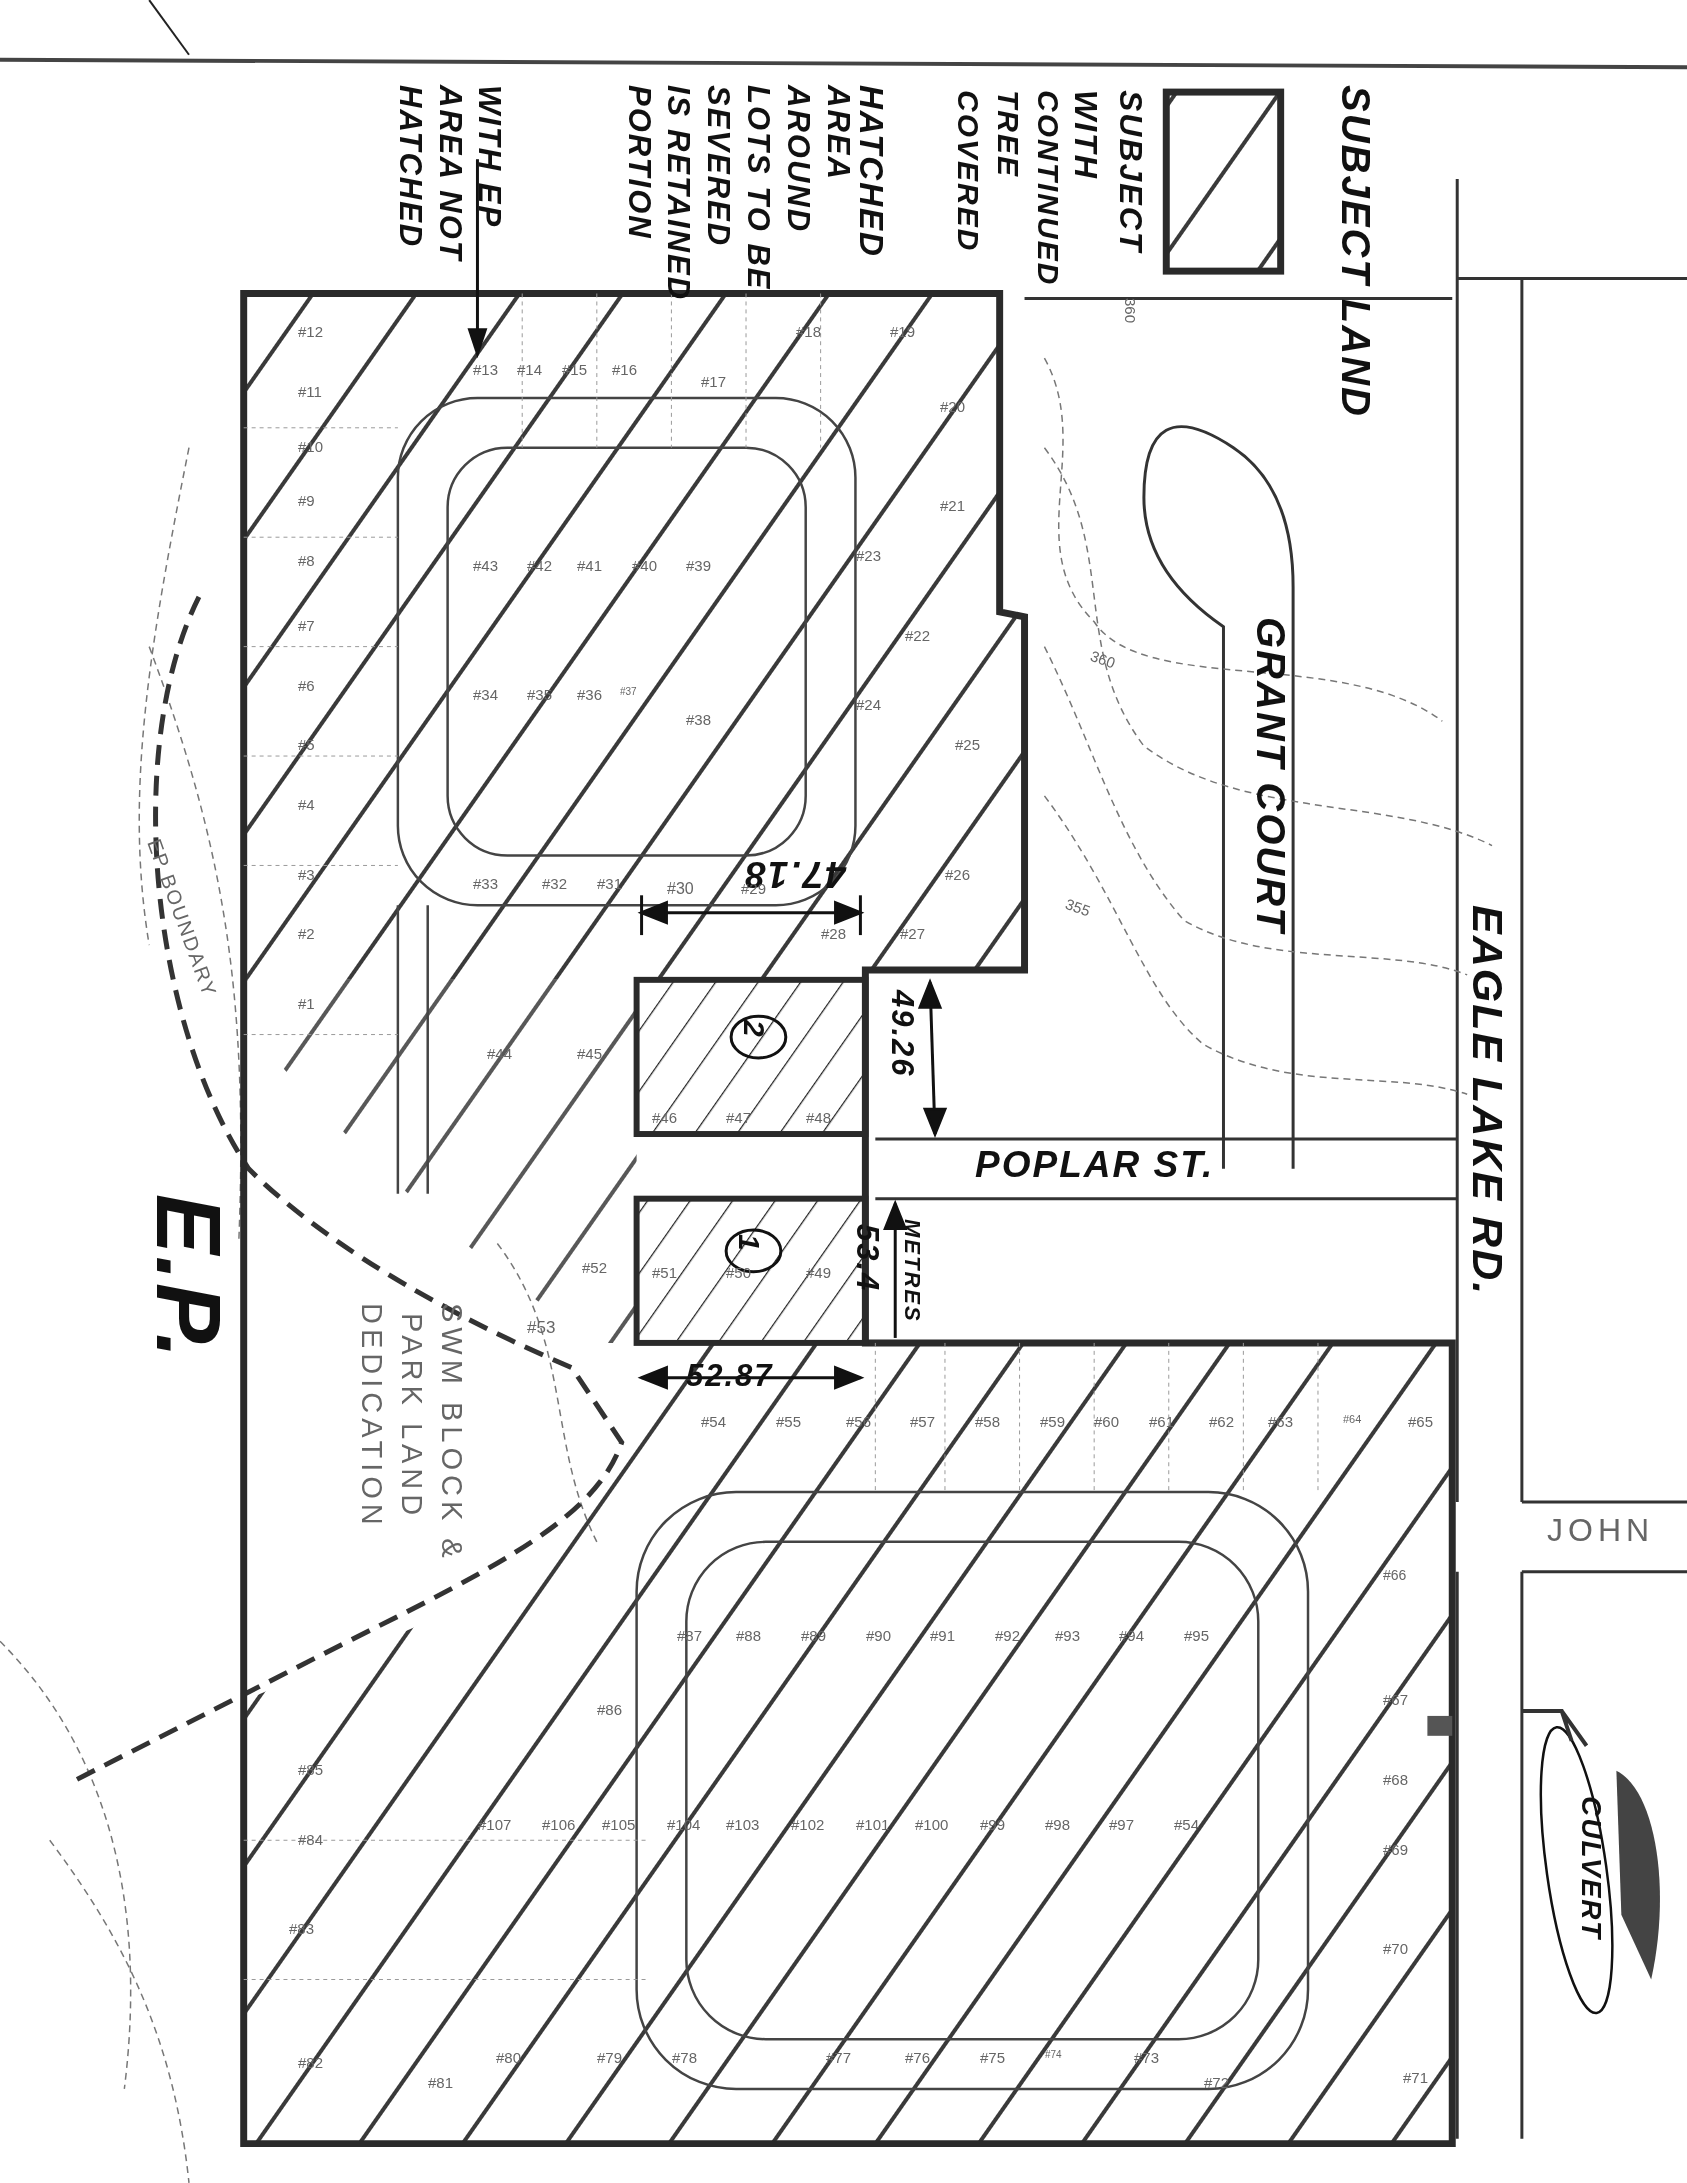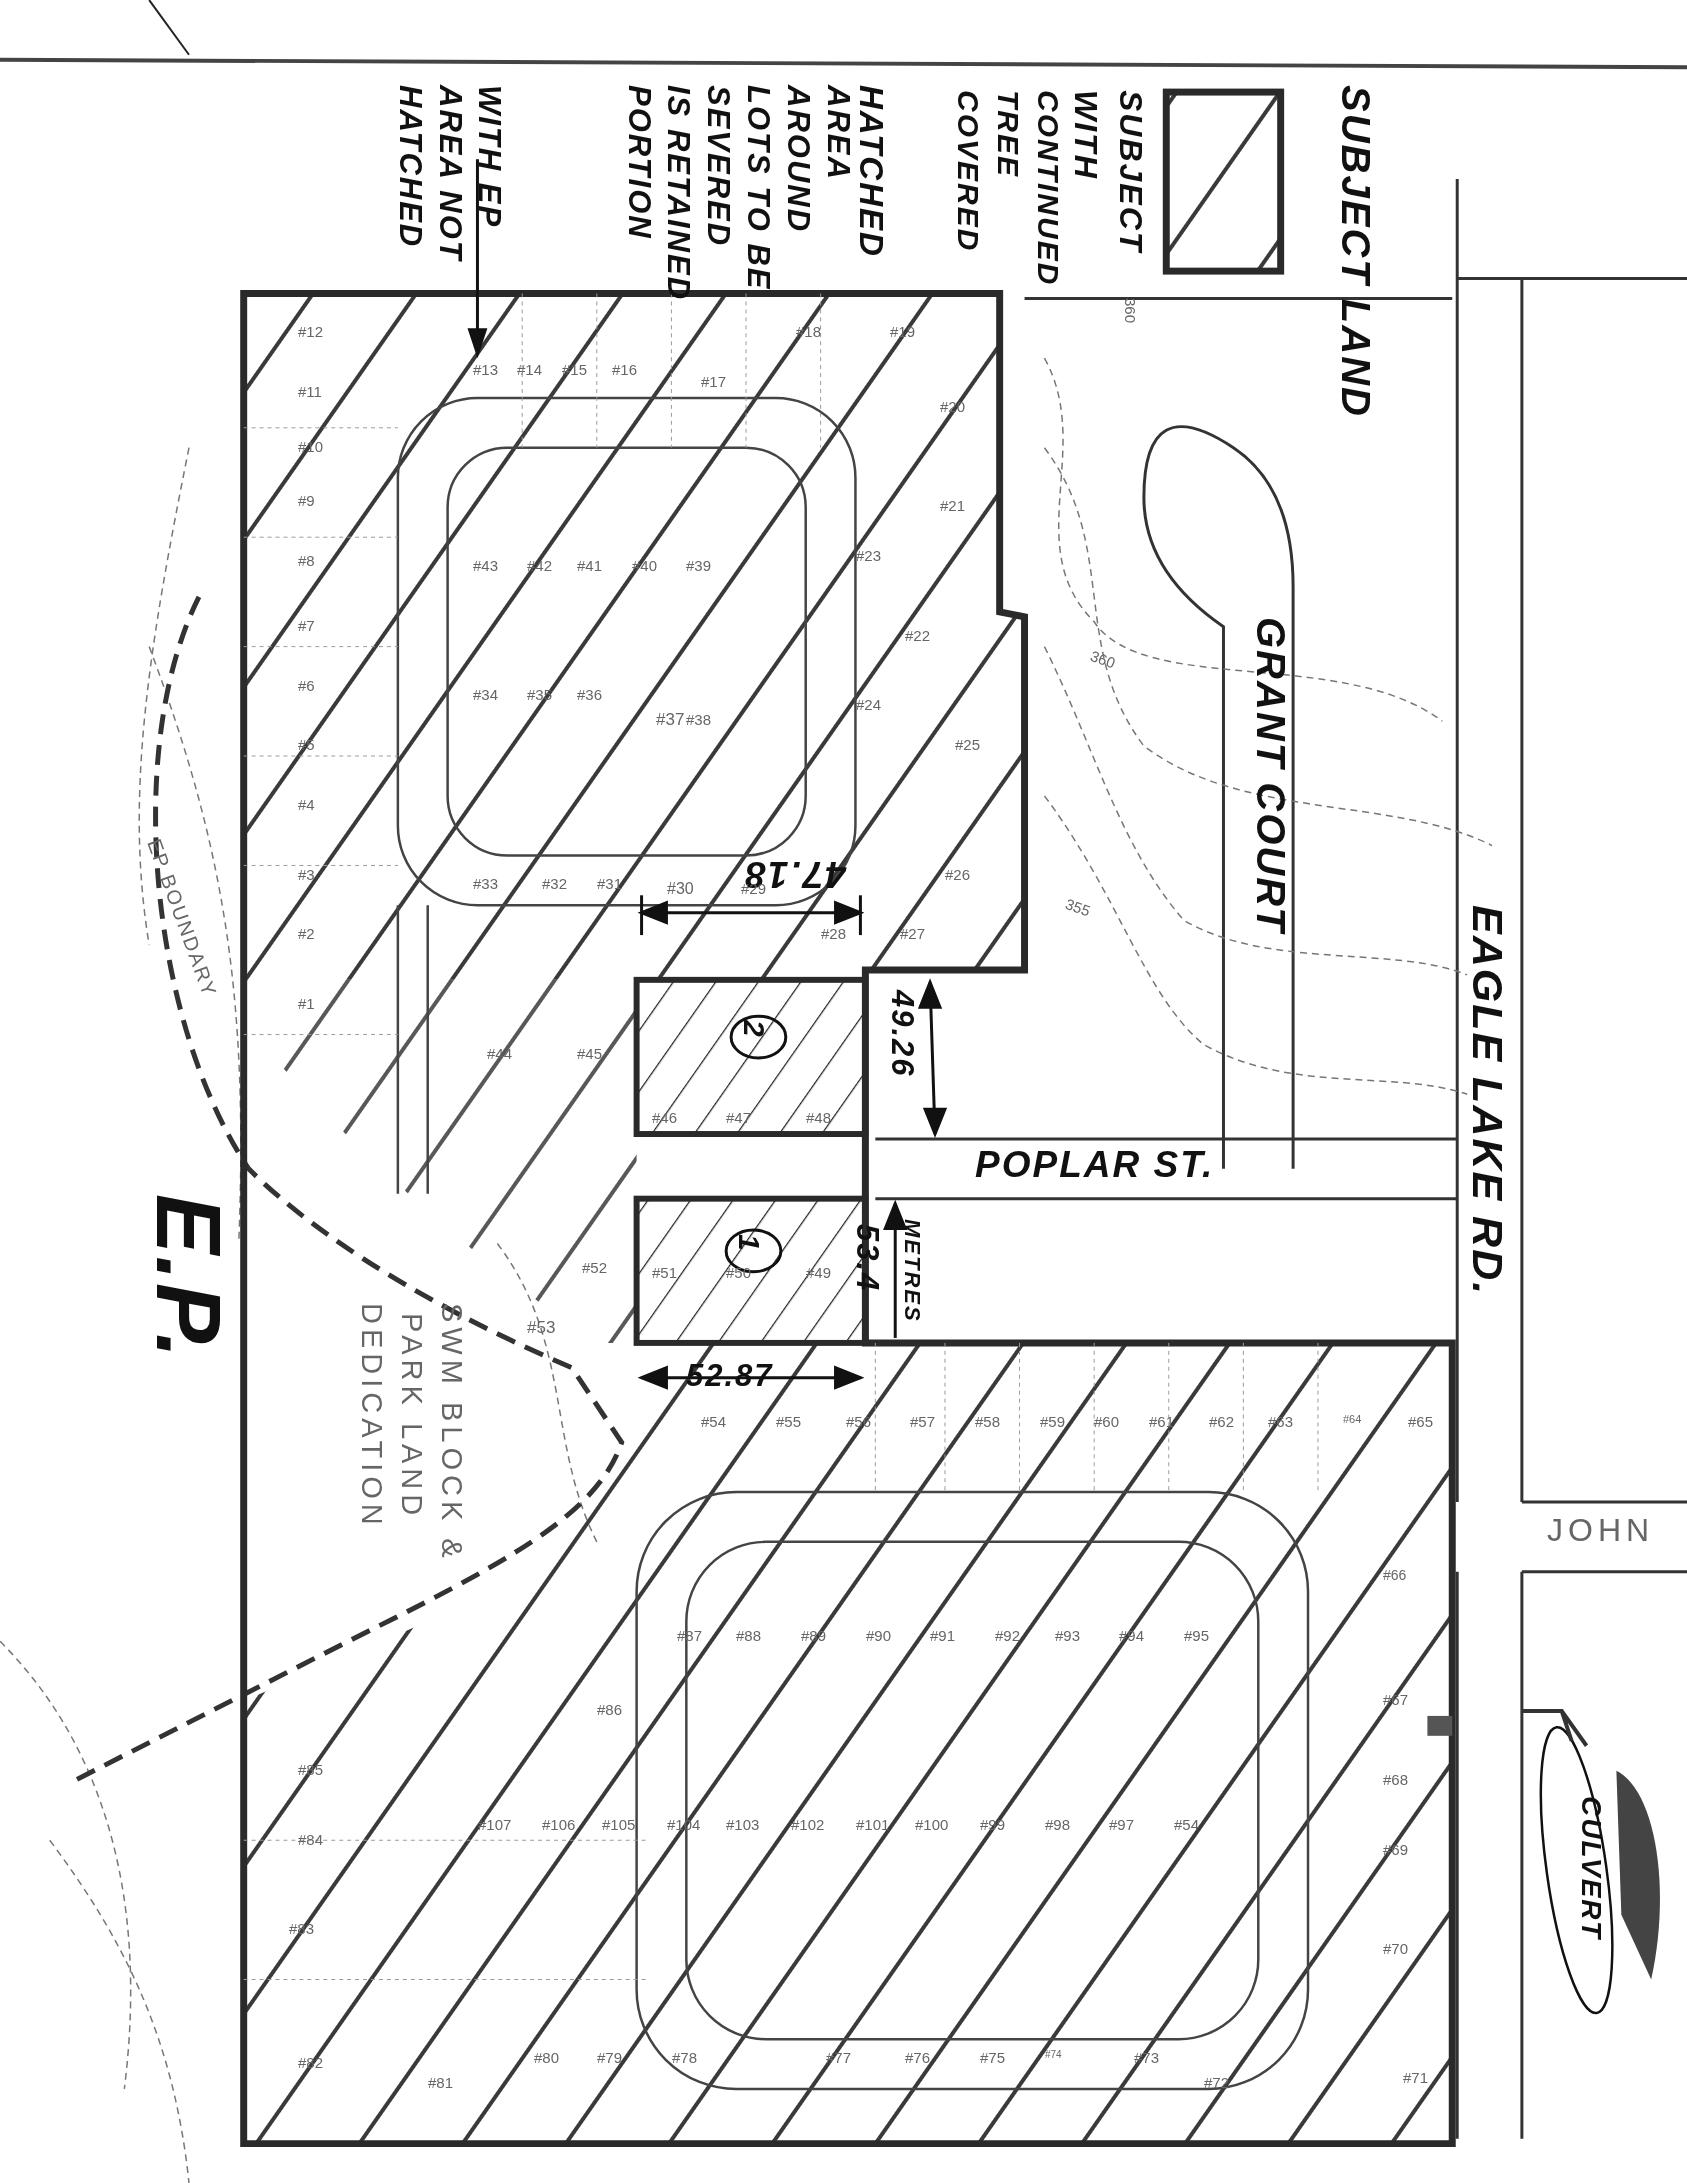--- a/index.html
+++ b/index.html
@@ -227,21 +227,21 @@
   <div class="rot printtxt" style="left:632px; top:557px; font-size:15px; letter-spacing:0;">#40</div>
   <div class="rot printtxt" style="left:686px; top:557px; font-size:15px; letter-spacing:0;">#39</div>
   <div class="rot printtxt" style="left:905px; top:627px; font-size:15px; letter-spacing:0;">#22</div>
   <div class="rot printtxt" style="left:856px; top:547px; font-size:15px; letter-spacing:0;">#23</div>
 </div>
 
 <div>
   <div class="rot printtxt" style="left:473px; top:686px; font-size:15px; letter-spacing:0;">#34</div>
   <div class="rot printtxt" style="left:527px; top:686px; font-size:15px; letter-spacing:0;">#35</div>
   <div class="rot printtxt" style="left:577px; top:686px; font-size:15px; letter-spacing:0;">#36</div>
-  <div class="rot printtxt" style="left:656px; top:686px; font-size:17px; letter-spacing:0;margin-top:24px;">#37</div>
+  <div class="rot printtxt" style="left:620px; top:686px; font-size:10px; letter-spacing:0;">#37</div>
   <div class="rot printtxt" style="left:686px; top:686px; font-size:15px; letter-spacing:0;margin-top:25px;">#38</div>
   <div class="rot printtxt" style="left:856px; top:696px; font-size:15px; letter-spacing:0;">#24</div>
   <div class="rot printtxt" style="left:955px; top:736px; font-size:15px; letter-spacing:0;">#25</div>
 </div>
 
 <div>
   <div class="rot printtxt" style="left:473px; top:875px; font-size:15px; letter-spacing:0;">#33</div>
   <div class="rot printtxt" style="left:542px; top:875px; font-size:15px; letter-spacing:0;">#32</div>
   <div class="rot printtxt" style="left:597px; top:875px; font-size:15px; letter-spacing:0;">#31</div>
   <div class="rot printtxt" style="left:667px; top:880px; font-size:16px; letter-spacing:0;">#30</div>
@@ -310,21 +310,21 @@
 
 <div>
   <div class="rot printtxt" style="left:298px; top:1831px; font-size:15px; letter-spacing:0;">#84</div>
   <div class="rot printtxt" style="left:289px; top:1920px; font-size:15px; letter-spacing:0;">#83</div>
   <div class="rot printtxt" style="left:1383px; top:1940px; font-size:15px; letter-spacing:0;">#70</div>
 </div>
 
 <div>
   <div class="rot printtxt" style="left:298px; top:2054px; font-size:15px; letter-spacing:0;">#82</div>
   <div class="rot printtxt" style="left:428px; top:2074px; font-size:15px; letter-spacing:0;">#81</div>
-  <div class="rot printtxt" style="left:534px; top:2049px; font-size:15px; letter-spacing:0;">#80</div>
+  <div class="rot printtxt" style="left:496px; top:2049px; font-size:15px; letter-spacing:0;">#80</div>
   <div class="rot printtxt" style="left:597px; top:2049px; font-size:15px; letter-spacing:0;">#79</div>
   <div class="rot printtxt" style="left:672px; top:2049px; font-size:15px; letter-spacing:0;">#78</div>
   <div class="rot printtxt" style="left:826px; top:2049px; font-size:15px; letter-spacing:0;">#77</div>
   <div class="rot printtxt" style="left:905px; top:2049px; font-size:15px; letter-spacing:0;">#76</div>
   <div class="rot printtxt" style="left:980px; top:2049px; font-size:15px; letter-spacing:0;">#75</div>
   <div class="rot printtxt" style="left:1045px; top:2049px; font-size:10px; letter-spacing:0;">#74</div>
   <div class="rot printtxt" style="left:1134px; top:2049px; font-size:15px; letter-spacing:0;">#73</div>
   <div class="rot printtxt" style="left:1204px; top:2074px; font-size:15px; letter-spacing:0;">#72</div>
   <div class="rot printtxt" style="left:1403px; top:2069px; font-size:15px; letter-spacing:0;">#71</div>
 </div>

